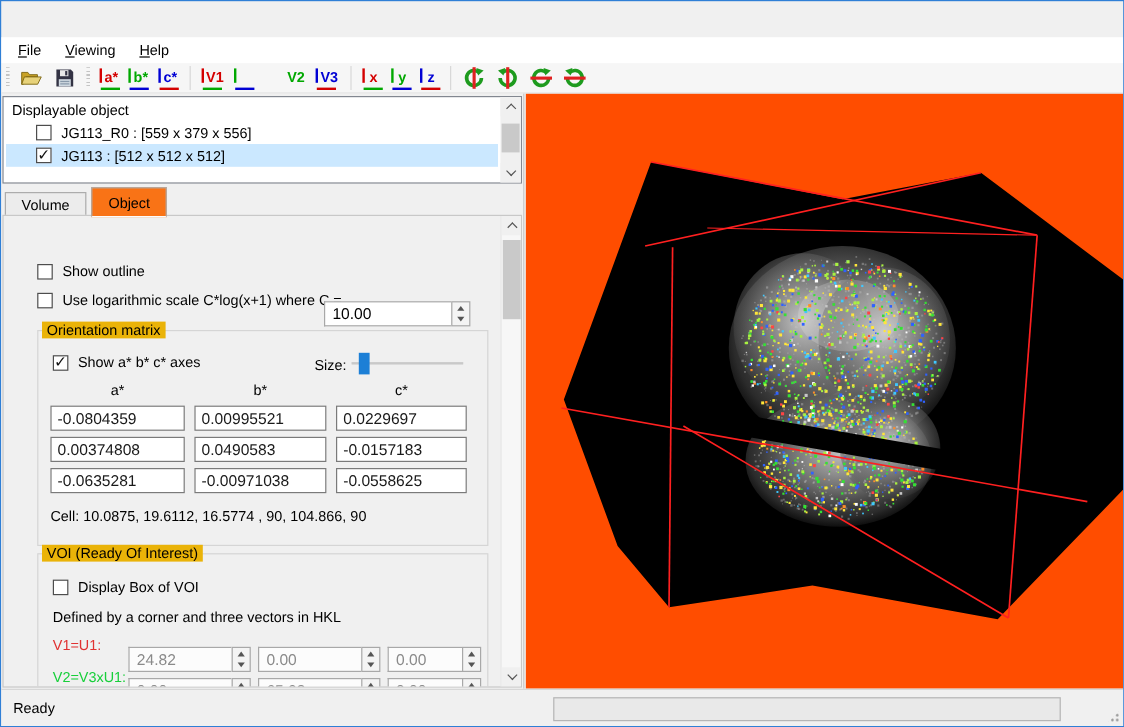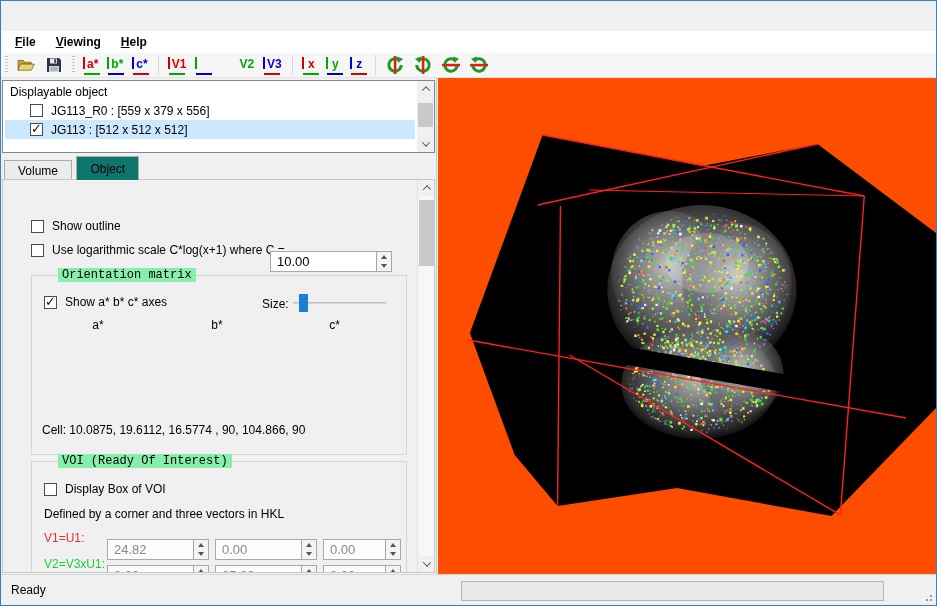--- a/index.html
+++ b/index.html
@@ -15,21 +15,21 @@
   .win-buttons{position:absolute;right:0;top:0;height:30px;display:flex;}
   .win-btn{width:46px;height:30px;display:flex;align-items:center;justify-content:center;cursor:default;}
   .glyph-min{width:10px;height:1px;background:#222;}
   .glyph-max{width:9px;height:9px;border:1px solid #222;}
   .glyph-close{position:relative;width:11px;height:11px;}
   .glyph-close::before,.glyph-close::after{content:"";position:absolute;left:-1px;top:5px;width:13px;height:1px;background:#222;}
   .glyph-close::before{transform:rotate(45deg);}  .glyph-close::after{transform:rotate(-45deg);}
 
   
   .menubar{position:absolute;left:0;top:30px;width:935px;height:22px;background:#fff;display:flex;align-items:center;padding-left:4px;}
-  .menu-item{padding:2px 10px;cursor:default;font-weight:bold;}
+  .menu-item{padding:2px 10px;cursor:default;}
   .menu-item u{text-decoration:underline;}
 
   
   .toolbar{position:absolute;left:0;top:52px;width:935px;height:25px;background:#f6f6f6;border-bottom:1px solid #e2e2e2;display:flex;align-items:center;}
   .tgrip{width:3px;height:18px;margin:0 4px;background:repeating-linear-gradient(to bottom,#c4c4c4 0 1px,transparent 1px 3px);}
   .tsep{width:1px;height:20px;background:#d8d8d8;margin:0 5px;}
   .tbtn{height:22px;display:flex;align-items:center;justify-content:center;margin:0 2px;cursor:default;}
   .iconbtn{width:24px;}
   .axisbtn{position:relative;min-width:20px;padding:1px 3px 4px 6px;font-weight:bold;font-size:12px;}
   .axisbtn .vbar{position:absolute;left:2px;top:3px;width:2px;height:12px;}
@@ -51,41 +51,41 @@
   .vsb{position:absolute;top:0;bottom:0;width:17px;background:#f0f0f0;}
   .vsb .sb-btn{position:absolute;left:0;width:17px;height:16px;display:flex;align-items:center;justify-content:center;background:#f0f0f0;}
   .chev{width:6px;height:6px;border-left:1px solid #555;border-top:1px solid #555;}
   .chev-up{transform:rotate(45deg) translate(1px,1px);}
   .chev-down{transform:rotate(225deg) translate(1px,1px);}
   .sb-thumb{position:absolute;left:1px;width:15px;background:#c9c9c9;}
 
   
   .tabs{position:absolute;left:3px;top:78px;height:24px;}
   .tab{display:inline-block;padding:3px 13px 4px 13px;border:1px solid #acacac;background:#ececec;margin-right:1px;position:relative;top:2px;}
-  .tab[data-active="true"]{background:#0f766e;top:0;padding-top:5px;border-bottom-color:#fcfcfc;z-index:2;}
+  .tab[data-active="true"]{background:#f97316;top:0;padding-top:5px;border-bottom-color:#fcfcfc;z-index:2;}
 
   
   .objpanel{position:absolute;left:1px;top:101px;width:433px;height:394px;background:#f0f0f0;border:1px solid #c8c8c8;overflow:hidden;}
   .objpanel .vsb{right:0;background:#f7f7f7;border-left:1px solid #e4e4e4;}
 
   .cb{position:relative;display:inline-block;width:13px;height:13px;background:#fff;border:1px solid #4d4d4d;flex:none;}
   .cb[data-checked="true"]::after{content:"\2713";position:absolute;left:0px;top:-3px;font-size:13px;font-weight:bold;color:#111;}
   .cbrow{position:absolute;display:flex;align-items:center;gap:8px;}
 
   .tfield{border:1px solid #7a7a7a;background:#fff;font-family:"Liberation Sans","DejaVu Sans",sans-serif;font-size:13px;padding:0 0 0 5px;height:21px;color:#1a1a1a;}
   .spinwrap{position:absolute;display:flex;margin-top:12px;}
   .spinwrap input{flex:1;min-width:0;border:1px solid #a8a8a8;border-right:none;background:#fff;font-family:inherit;font-size:13px;padding-left:6px;height:21px;}
   .spinwrap input:disabled{color:#8a8a8a;background:#fcfcfc;}
   .spinbtns{width:16px;height:21px;border:1px solid #a8a8a8;display:flex;flex-direction:column;background:#f4f4f4;}
   .spinbtns div{flex:1;display:flex;align-items:center;justify-content:center;}
   .tri-up{width:0;height:0;border-left:3px solid transparent;border-right:3px solid transparent;border-bottom:4px solid #555;}
   .tri-down{width:0;height:0;border-left:3px solid transparent;border-right:3px solid transparent;border-top:4px solid #555;}
 
   .groupbox{position:absolute;border:1px solid #d5d5d5;}
-  .grouptitle{position:absolute;left:26px;top:-8px;background:#86efac;padding:0 4px;font-family:Liberation Mono, monospace;}
+  .grouptitle{position:absolute;left:3px;top:-8px;background:#eab308;padding:0 4px;}
 
   .slider{position:absolute;width:93px;height:18px;}
   .slider .track{position:absolute;left:0;right:0;top:8px;height:2px;background:#d6d6d6;border-top:1px solid #c0c0c0;}
   .slider .thumb{position:absolute;left:6px;top:0;width:9px;height:18px;background:#1c7fd6;}
 
   .matrix{position:absolute;left:10px;top:62px;display:grid;grid-template-columns:112px 110px 109px;grid-auto-rows:21px;gap:5px 8px;}
   .mhdr{position:absolute;left:10px;top:42px;display:grid;grid-template-columns:112px 110px 109px;gap:8px;text-align:center;}
 
   
   .statusbar{position:absolute;left:0;top:573px;width:935px;height:31px;background:#f0f0f0;border-top:1px solid #d7d7d7;}
@@ -267,20 +267,31 @@
         </div>
         <span style="position:absolute;left:230px;top:21px;">Size:</span>
         <div class="slider" style="left:261px;top:18px;">
           <div class="track"></div>
           <div class="thumb"></div>
         </div>
         <div class="mhdr">
           <span>a*</span>
           <span>b*</span>
           <span>c*</span>
+        </div>
+        <div class="matrix">
+          <input class="tfield" value="-0.0804359" style="">
+          <input class="tfield" value="0.00995521" style="">
+          <input class="tfield" value="0.0229697" style="">
+          <input class="tfield" value="0.00374808" style="">
+          <input class="tfield" value="0.0490583" style="">
+          <input class="tfield" value="-0.0157183" style="">
+          <input class="tfield" value="-0.0635281" style="">
+          <input class="tfield" value="-0.00971038" style="">
+          <input class="tfield" value="-0.0558625" style="">
         </div>
         <span style="position:absolute;left:10px;top:147px;">Cell:  10.0875, 19.6112, 16.5774 , 90, 104.866, 90</span>
       </div>
 
       <div class="groupbox" style="left:28px;top:281px;width:376px;height:120px;">
         <span class="grouptitle">VOI (Ready Of Interest)</span>
         <div class="cbrow" style="left:12px;top:20px;">
           <span class="cb" data-checked="false"></span>
           <span>Display Box of VOI</span>
         </div>

